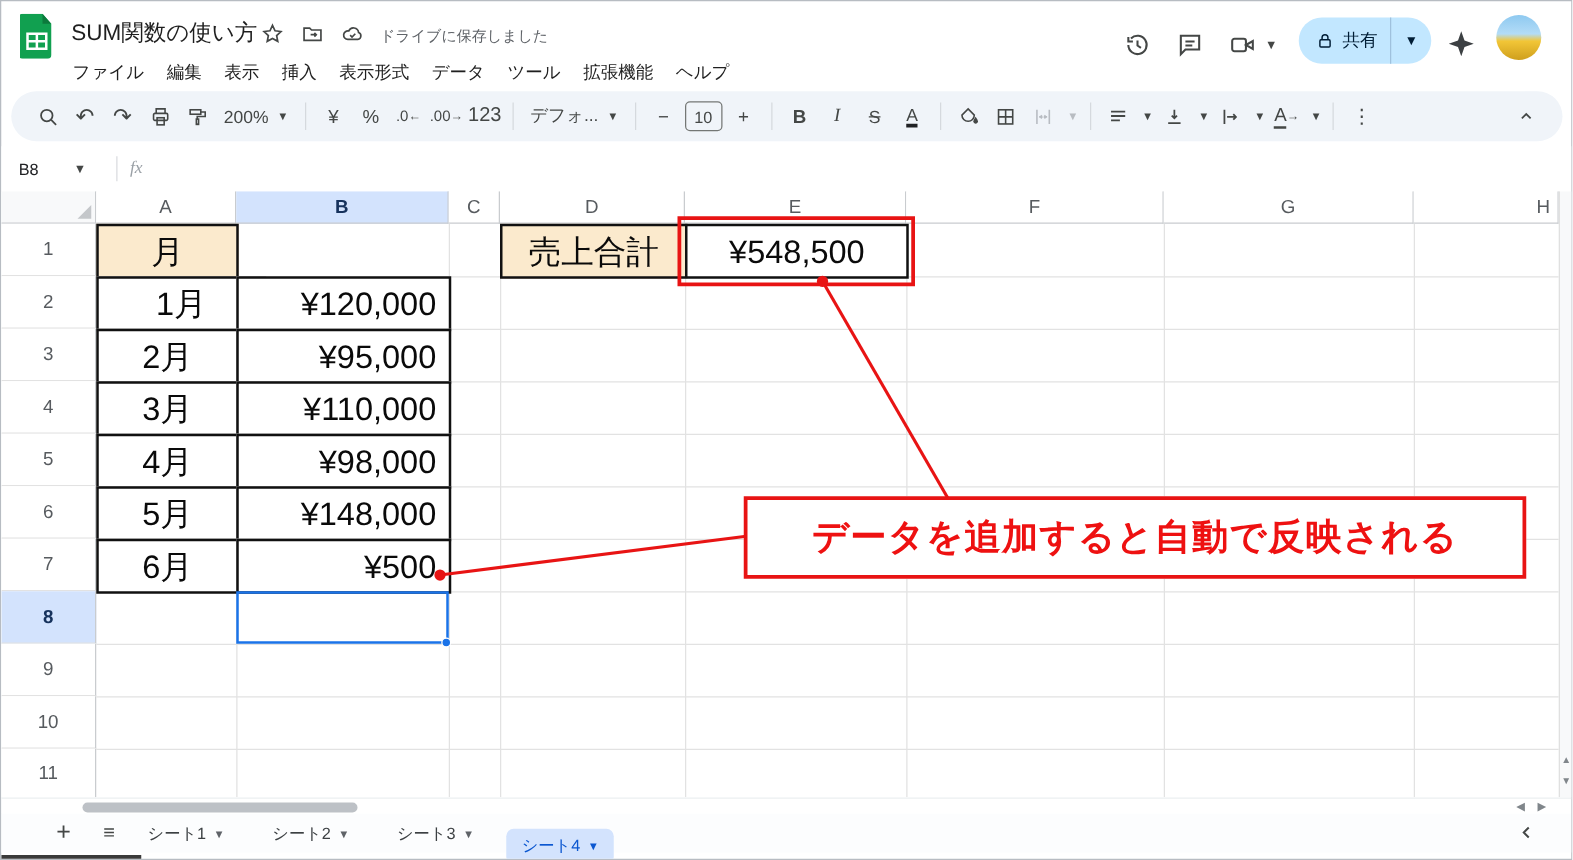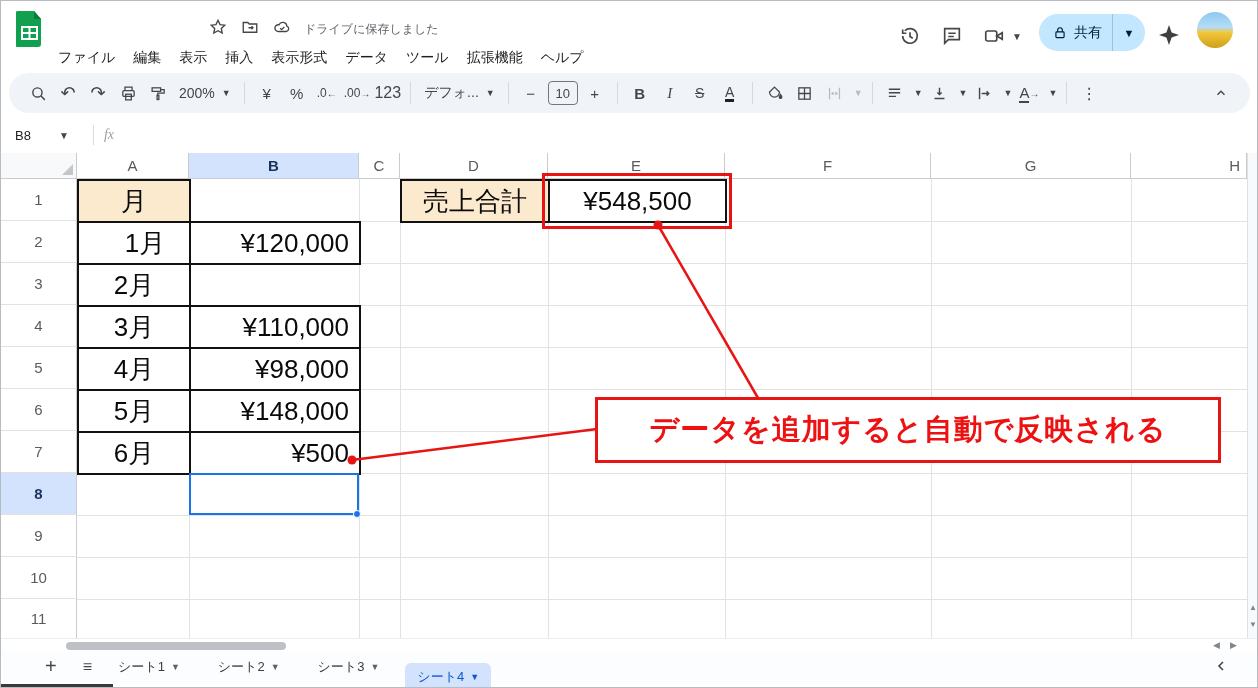--- a/index.html
+++ b/index.html
@@ -118,20 +118,21 @@
   <div class="titlebar">
     <div class="logo">
       <svg class="i" width="27" height="36" viewBox="0 0 27 36">
         <path d="M2 0 h16 l7 8 v25 a3 3 0 0 1 -3 3 h-20 a3 3 0 0 1 -3 -3 v-30 a3 3 0 0 1 3 -3 z" fill="#11a050"></path>
         <path d="M18 0 l7 8 h-7 z" fill="#0c7a3c"></path>
         <rect x="6" y="16" width="15" height="12" fill="none" stroke="#fff" stroke-width="2"></rect>
         <line x1="6" y1="22" x2="21" y2="22" stroke="#fff" stroke-width="2"></line>
         <line x1="13.5" y1="16" x2="13.5" y2="28" stroke="#fff" stroke-width="2"></line>
       </svg>
     </div>
+    <div class="doc-title">SUM関数の使い方</div>
     <div class="tb-ic" style="left:208px">
       <svg class="i" width="18" height="18" viewBox="0 0 24 24" fill="none" stroke="#444746" stroke-width="1.8">
         <path d="M12 3 l2.7 5.8 6.3 .8 -4.6 4.3 1.2 6.2 -5.6 -3.1 -5.6 3.1 1.2 -6.2 -4.6 -4.3 6.3 -.8 z"></path>
       </svg>
     </div>
     <div class="tb-ic" style="left:240px">
       <svg class="i" width="18" height="18" viewBox="0 0 24 24" fill="none" stroke="#444746" stroke-width="1.8">
         <path d="M3 6 h6 l2 2 h10 v11 h-18 z"></path>
           <path d="M10 13 h6 M14 11 l2 2 -2 2"></path>
       </svg>
@@ -349,20 +350,21 @@
     <div class="hline" style="top:278px"></div>
     <div class="hline" style="top:320px"></div>
     <div class="hline" style="top:362px"></div>
     <div class="hline" style="top:404px"></div>
     <div class="hline" style="top:446px"></div>
 
     <div class="cell c-center fill-hd" style="left:76px;top:26px;width:114px;height:44px">月</div>
     <div class="cell c-center" style="left:76px;top:68px;width:136px;height:44px">1月</div>
     <div class="cell c-right" style="left:188px;top:68px;width:172px;height:44px">¥120,000</div>
     <div class="cell c-center" style="left:76px;top:110px;width:114px;height:44px">2月</div>
+    <div class="cell c-right" style="left:188px;top:110px;width:172px;height:44px">¥95,000</div>
     <div class="cell c-center" style="left:76px;top:152px;width:114px;height:44px">3月</div>
     <div class="cell c-right" style="left:188px;top:152px;width:172px;height:44px">¥110,000</div>
     <div class="cell c-center" style="left:76px;top:194px;width:114px;height:44px">4月</div>
     <div class="cell c-right" style="left:188px;top:194px;width:172px;height:44px">¥98,000</div>
     <div class="cell c-center" style="left:76px;top:236px;width:114px;height:44px">5月</div>
     <div class="cell c-right" style="left:188px;top:236px;width:172px;height:44px">¥148,000</div>
     <div class="cell c-center" style="left:76px;top:278px;width:114px;height:44px">6月</div>
     <div class="cell c-right" style="left:188px;top:278px;width:172px;height:44px">¥500</div>
 
     <div class="cell c-center fill-hd" style="left:399px;top:26px;width:150px;height:44px">売上合計</div>

